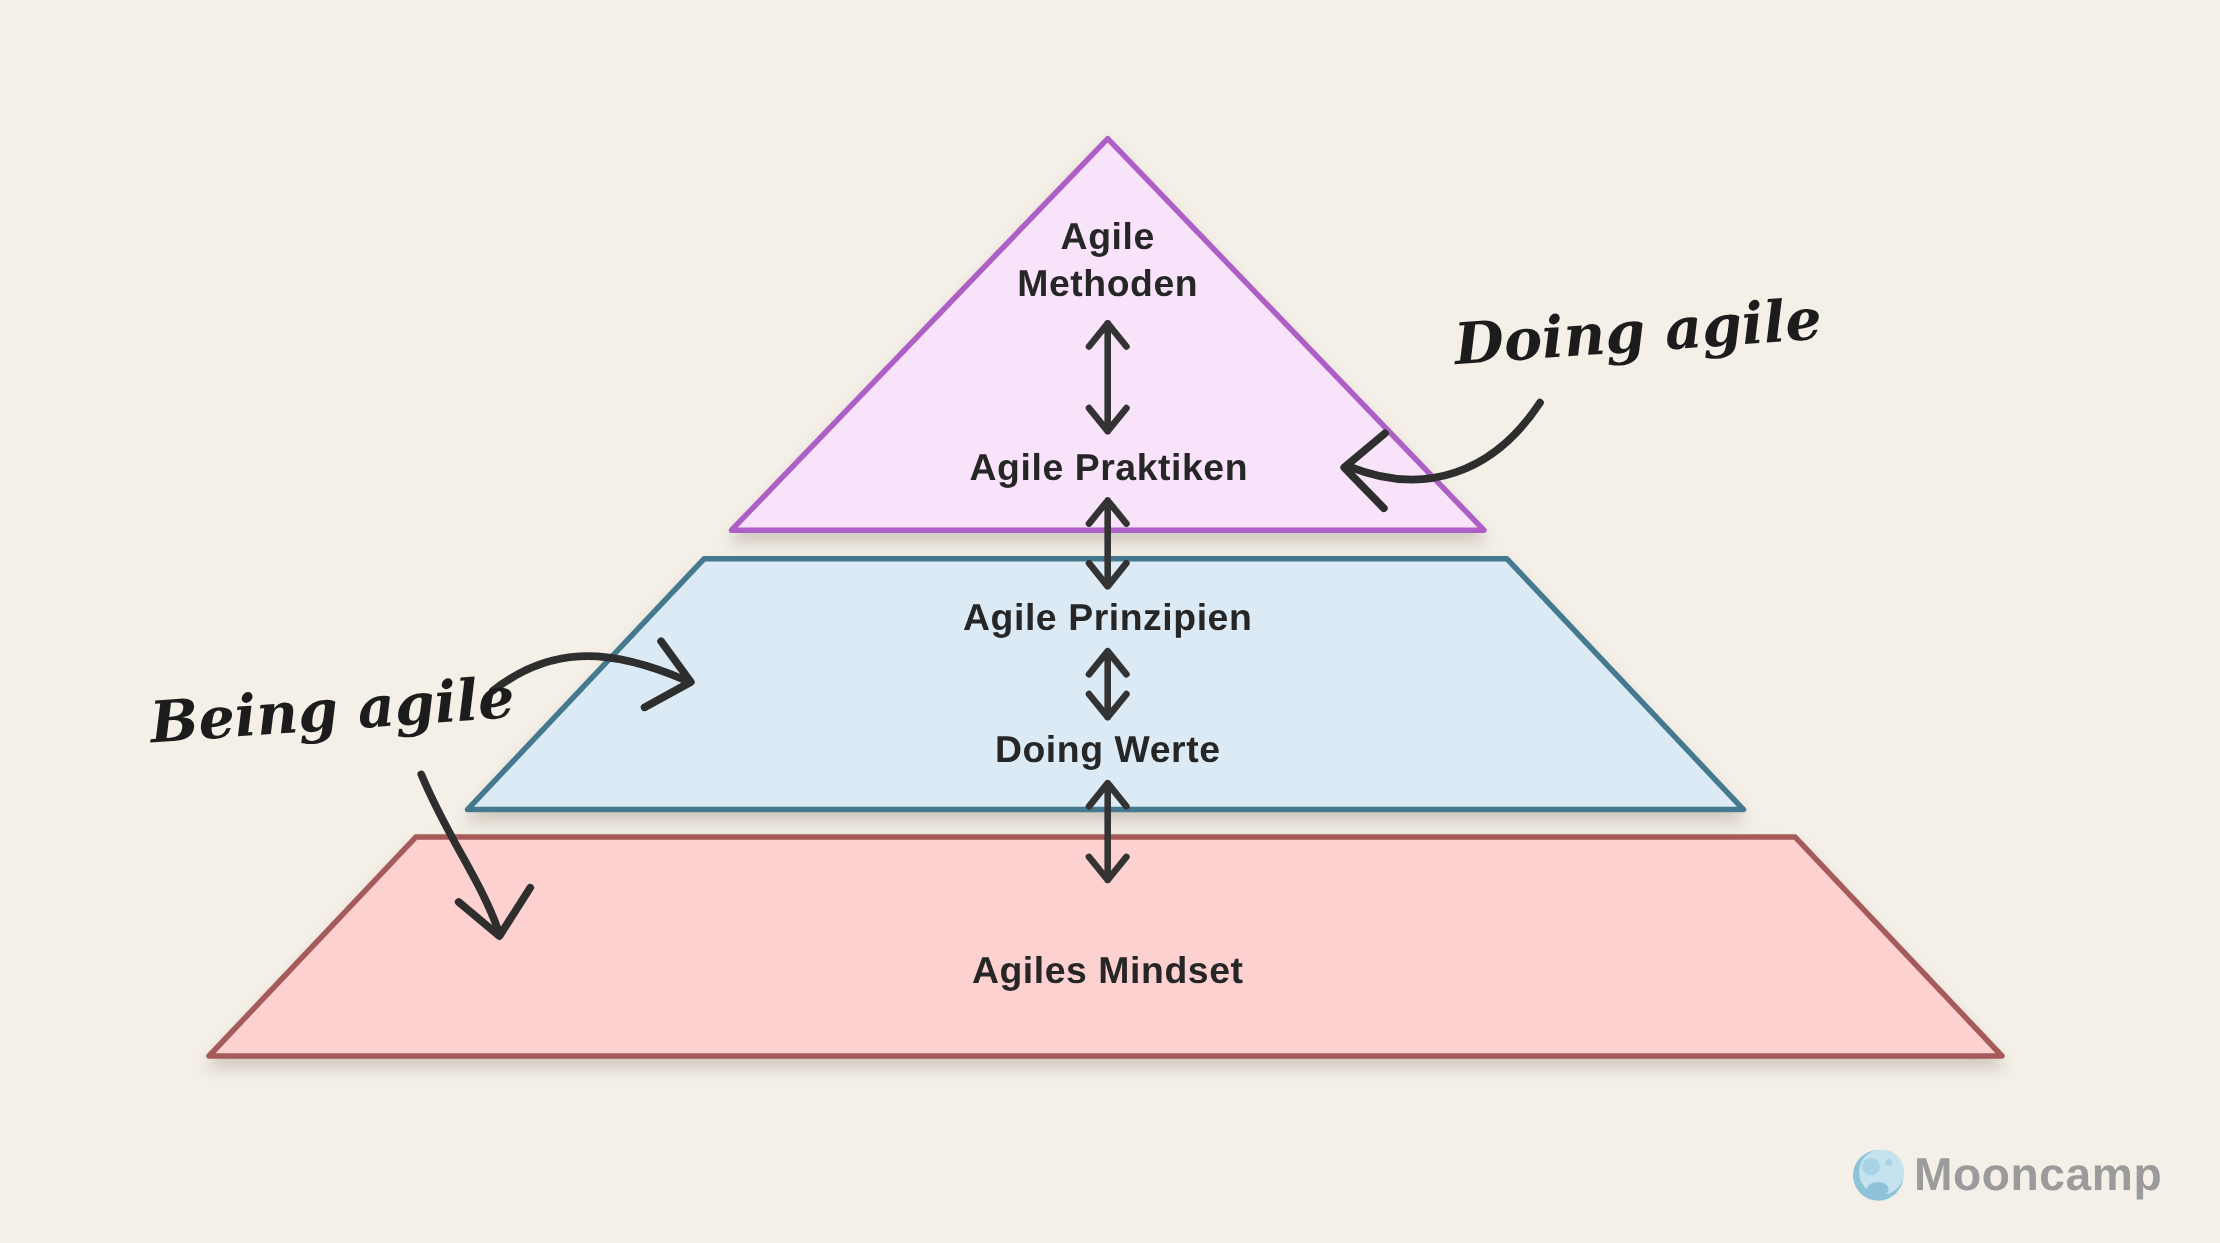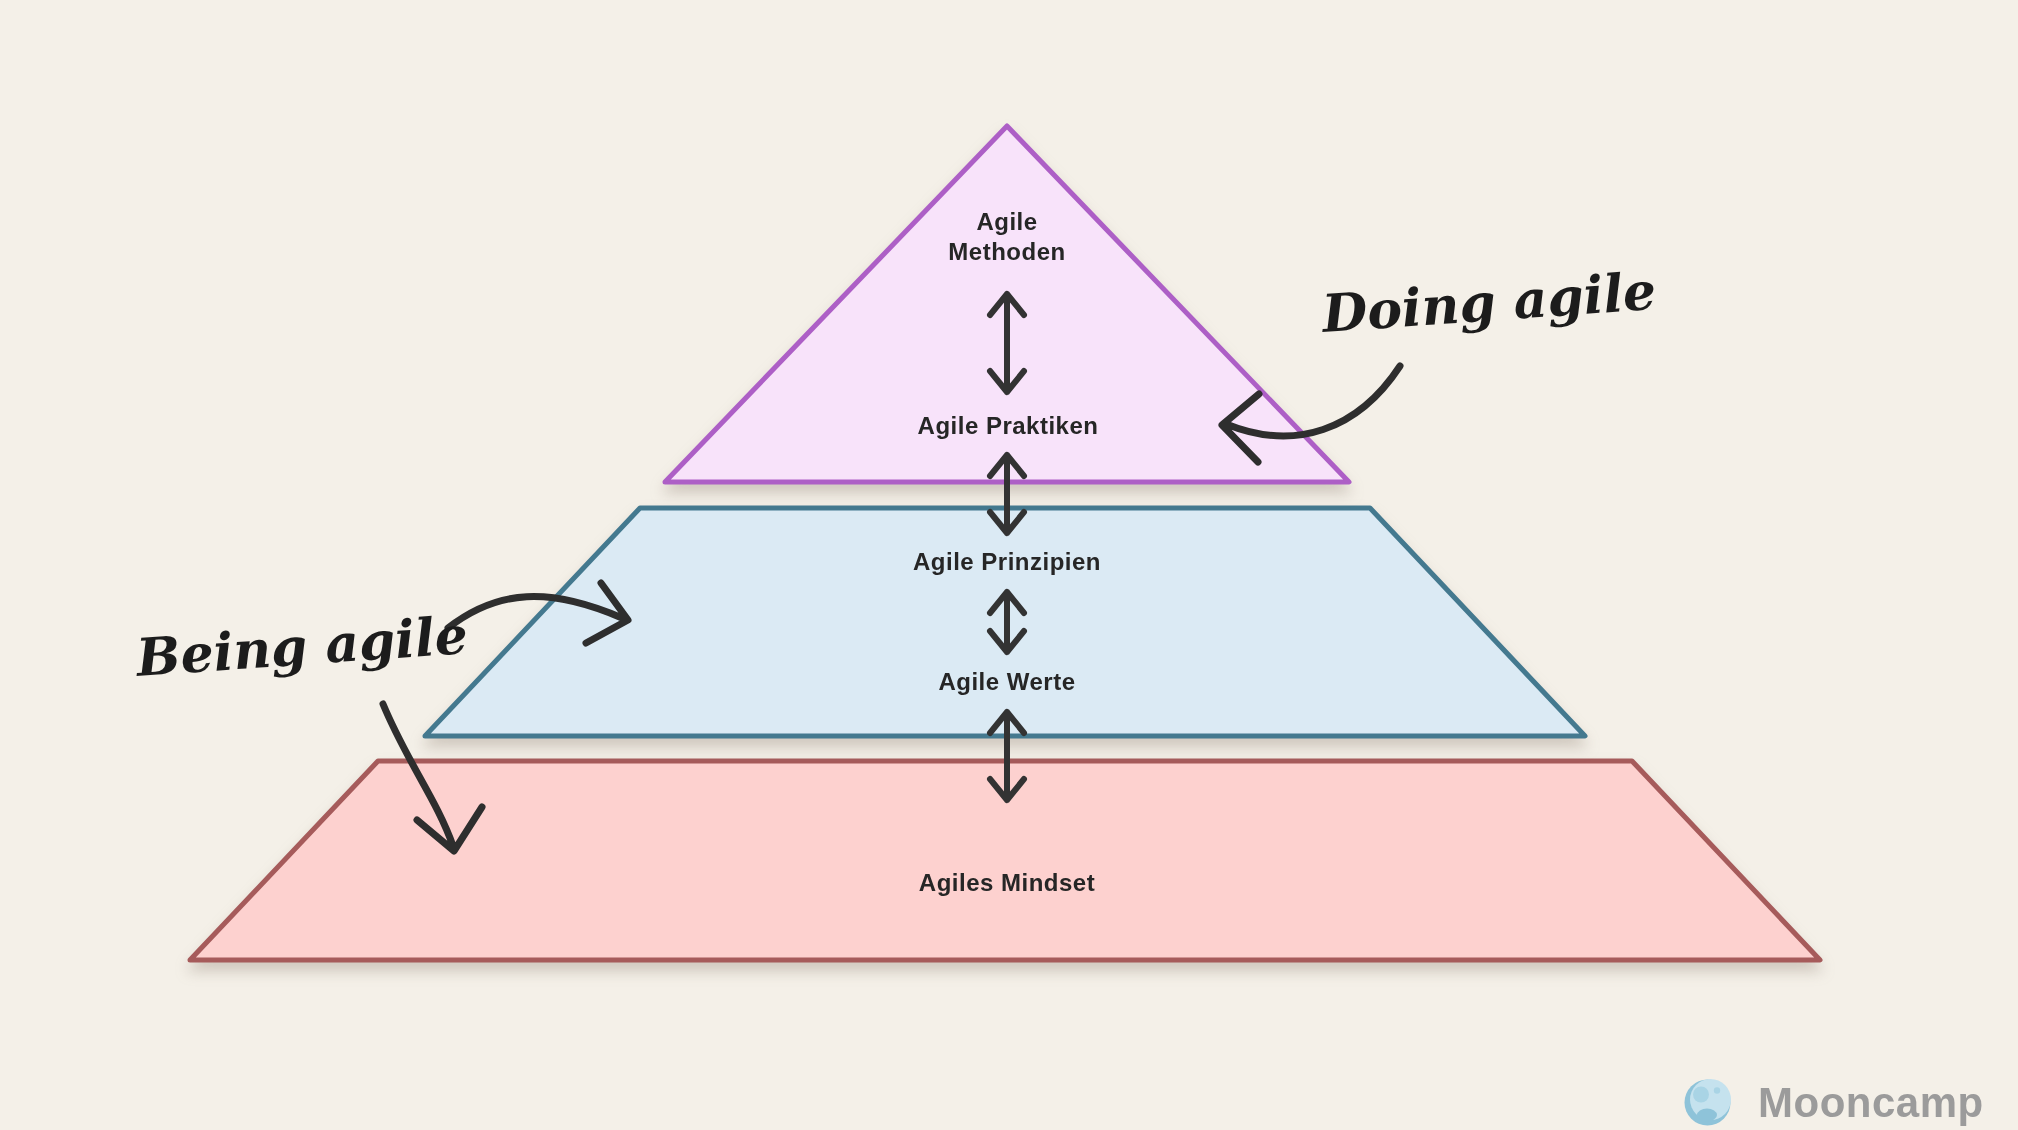--- a/index.html
+++ b/index.html
@@ -10,44 +10,44 @@
     background: #f4f0e8;
     overflow: hidden;
     font-family: "Liberation Sans", sans-serif;
   }
   .stage svg.shapes { position: absolute; inset: 0; }
   .tier-shape { filter: drop-shadow(0 9px 7px rgba(125,110,95,0.30)); }
   .label {
     position: absolute;
     transform: translate(-50%, -50%);
     font-weight: 700;
-    font-size: 24px;
+    font-size: 34px;
     letter-spacing: 0.5px;
     color: #262626;
     text-align: center;
     white-space: pre-line;
     line-height: 1.25;
   }
   .hand {
     position: absolute;
     transform: translate(-50%, -50%) rotate(-4deg);
     font-family: "DejaVu Serif", serif;
     font-style: italic;
     font-weight: 700;
     font-size: 52px;
     color: #1c1c1c;
     white-space: nowrap;
   }
   .logo {
     position: absolute;
     left: 1684px;
-    top: 1079px;
+    top: 1044px;
     display: flex;
-    align-items: flex-start;
-    gap: 27px;
+    align-items: center;
+    gap: 9px;
   }
   .logo-text {
     font-weight: 700;
     font-size: 42px;
     letter-spacing: 0.5px;
     color: #9b9b9b;
   }
 </style>
 </head>
 <body>
@@ -73,21 +73,21 @@
       <path d="M1400 366 C1358 430 1295 452 1226 424 M1259 394 L1222 425 L1258 462"></path>
       <path d="M448 628 C498 589 550 587 622 618 M601 583 L628 620 L586 643"></path>
       <path d="M383 704 C407 762 437 800 453 846 M417 820 L454 851 L482 807"></path>
     </g>
   </svg>
 
   <div class="label" style="left:1007px; top:237px;">Agile
 Methoden</div>
   <div class="label" style="left:1007px; top:562px;">Agile Prinzipien</div>
   <div class="label" style="left:1008px; top:426px;">Agile Praktiken</div>
-  <div class="label" style="left:1007px; top:682px;">Agile Werte</div>
+  <div class="label" style="left:1007px; top:682px;">Doing Werte</div>
   <div class="label" style="left:1007px; top:883px;">Agiles Mindset</div>
 
   <div class="hand" style="left:1489px; top:302px;">Doing agile</div>
   <div class="hand" style="left:302px; top:646px;">Being agile</div>
 
   <div class="logo">
     <svg width="47" height="47" viewBox="0 0 47 47">
       <circle cx="23.5" cy="23.5" r="23" fill="#8ec3d9"></circle>
       <circle cx="26.5" cy="20.5" r="20.5" fill="#c5e2ee"></circle>
       <circle cx="17" cy="15.5" r="8" fill="#a9d4e5"></circle>

